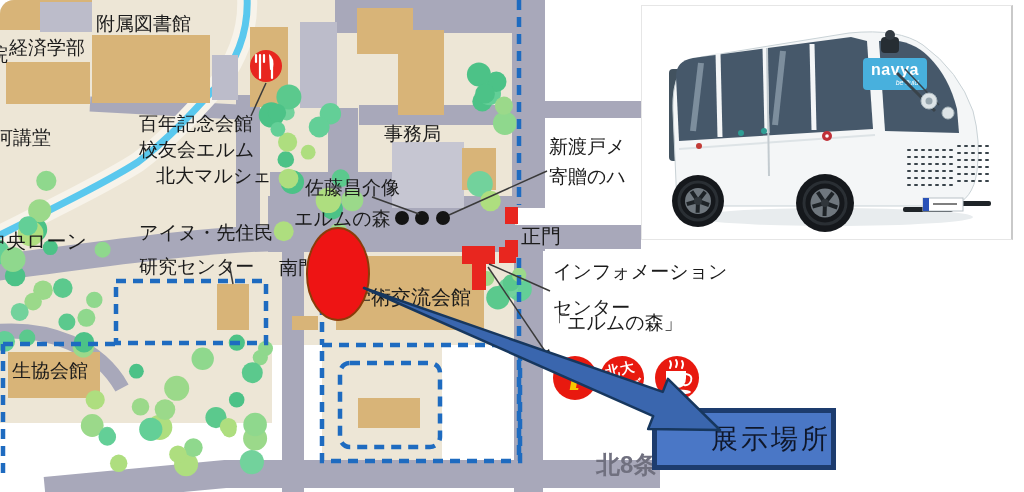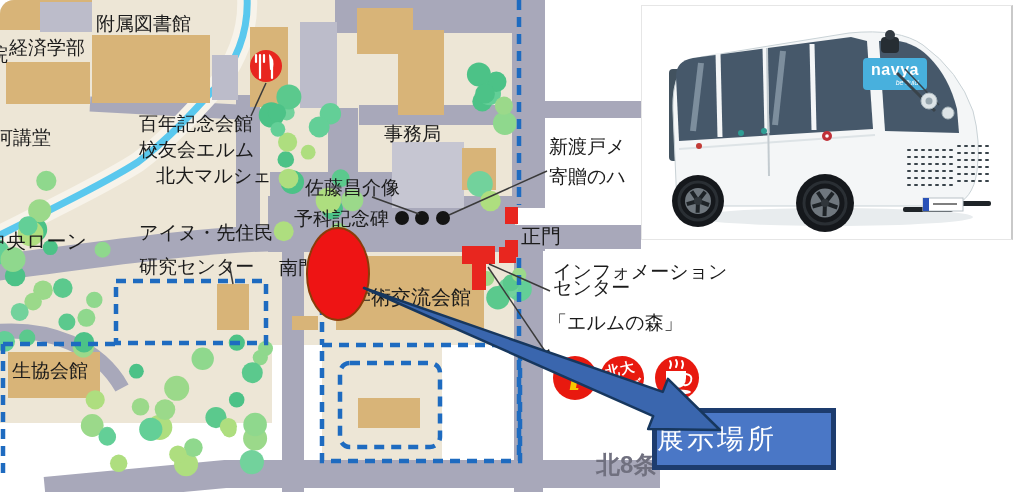--- a/index.html
+++ b/index.html
@@ -9,21 +9,21 @@
   #map-svg{position:absolute;left:0;top:0;z-index:1;}
   #top-svg{position:absolute;left:0;top:0;z-index:5;pointer-events:none;}
   .lbl{position:absolute;z-index:2;font-size:19px;line-height:1.15;font-weight:500;
        color:#1b1b1b;white-space:nowrap;}
   .s20{font-size:20px;}
   .kita8{font-size:24px;color:#70707f;font-weight:600;text-align:center;}
   .photo{position:absolute;left:641px;top:5px;width:372px;height:235px;background:#fff;
          border:1px solid #e6e6e6;border-right:2px solid #c9c9c9;z-index:3;box-sizing:border-box;}
   .callout{position:absolute;left:652px;top:408px;width:184px;height:62px;background:#4a77c6;
            border:5px solid #1d3c6e;box-sizing:border-box;display:flex;align-items:center;
-           justify-content:flex-start;z-index:4;color:#ffffff;font-size:27px;letter-spacing:3px;
+           justify-content:flex-end;z-index:4;color:#0f172a;font-size:27px;letter-spacing:3px;
            font-weight:500;}
   .badge{position:absolute;width:44px;height:44px;border-radius:50%;background:#e8190f;z-index:2;}
   .badge-i{display:flex;align-items:center;justify-content:center;
            font-family:"DejaVu Serif","Liberation Serif",serif;font-weight:bold;
            font-size:34px;color:#f7c600;font-style:italic;}
   .badge-goods{transform:rotate(-12deg);color:#fff;text-align:center;font-weight:700;}
   .badge-goods .g1{display:block;font-size:14px;margin-top:5px;letter-spacing:1px;}
   .badge-goods .g2{display:block;font-size:12px;letter-spacing:0px;}
 </style>
 </head>
@@ -214,26 +214,26 @@
 
   <div class="lbl" style="left:96px;top:13px;">附属図書館</div>
   <div class="lbl" style="left:9px;top:37px;">経済学部</div>
   <div class="lbl" style="left:-11px;top:44px;">院</div>
   <div class="lbl" style="left:-6px;top:127px;">河講堂</div>
   <div class="lbl" style="left:139px;top:113px;">百年記念会館</div>
   <div class="lbl" style="left:139px;top:139px;">校友会エルム</div>
   <div class="lbl" style="left:156px;top:165px;">北大マルシェ</div>
   <div class="lbl" style="left:384px;top:123px;">事務局</div>
   <div class="lbl" style="left:281px;top:177px;margin-left:24px;">佐藤昌介像</div>
-  <div class="lbl" style="left:294px;top:208px;">予科記念碑</div>
+  <div class="lbl" style="left:294px;top:208px;">エルムの森</div>
   <div class="lbl s20" style="left:521px;top:225px;">正門</div>
   <div class="lbl" style="left:549px;top:136px;">新渡戸メ</div>
   <div class="lbl" style="left:549px;top:166px;">寄贈のハ</div>
   <div class="lbl" style="left:553px;top:261px;">インフォメーション</div>
-  <div class="lbl" style="left:553px;top:277px;">センター</div>
+  <div class="lbl" style="left:553px;top:297px;">センター</div>
   <div class="lbl" style="left:548px;top:312px;">「エルムの森」</div>
   <div class="lbl s20" style="left:-14px;top:230px;">中央ローン</div>
   <div class="lbl" style="left:139px;top:222px;">アイヌ・先住民</div>
   <div class="lbl" style="left:139px;top:256px;">研究センター</div>
   <div class="lbl" style="left:279px;top:257px;">南門</div>
   <div class="lbl s20" style="left:351px;top:286px;">学術交流会館</div>
   <div class="lbl" style="left:12px;top:360px;">生協会館</div>
   <div class="lbl kita8" style="left:596px;top:451px;">北8条</div>
 
   <div class="badge badge-i" style="left:553px;top:356px;">

